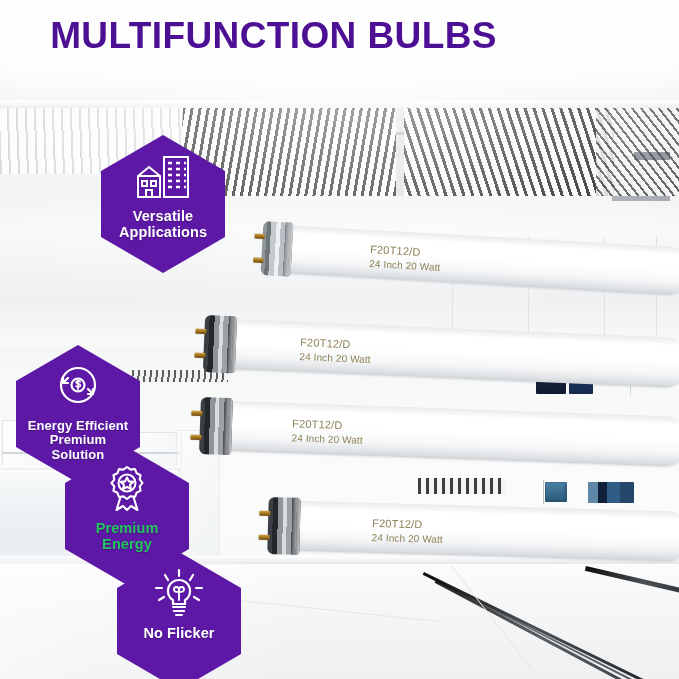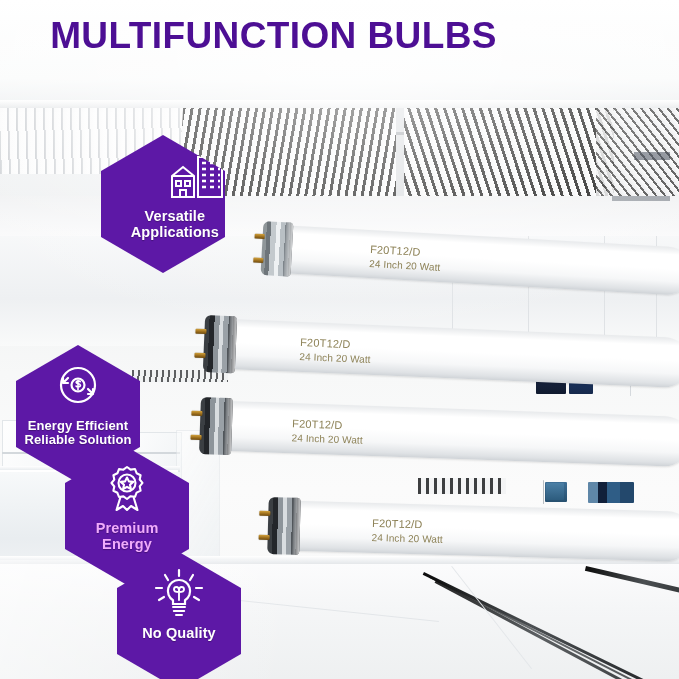--- a/index.html
+++ b/index.html
@@ -102,21 +102,21 @@
     background:#5d18a6;
     clip-path:polygon(50% 0%,100% 26%,100% 74%,50% 100%,0% 74%,0% 26%);
     display:flex;flex-direction:column;align-items:center;justify-content:flex-start;
     filter:drop-shadow(0 2px 3px rgba(0,0,0,.28));}
   .badge-icon{margin-top:16px;height:52px;display:flex;align-items:center;justify-content:center;}
   .badge-icon svg{display:block;}
   .badge-text{margin-top:6px;padding:0 6px;color:#ffffff;text-align:center;
     font-size:14.5px;font-weight:bold;line-height:1.1;letter-spacing:.1px;
     text-shadow:0 1px 1px rgba(0,0,0,.28);}
   .badge-text.sm{font-size:13px;}
-  .b1{left:101px;top:135px;align-items:flex-end;}
+  .b1{left:101px;top:135px;}
   .b2{left:70px;top:242px;}
   .b3{left:16px;top:345px;}
   .b4{left:65px;top:447px;}
   .b5{left:117px;top:552px;}
 </style>
 </head>
 <body>
 
 <div id="stage">
 
@@ -265,46 +265,46 @@
       <svg width="54" height="48" viewBox="0 0 54 48" fill="none" stroke="#fff" stroke-width="2.2" stroke-linecap="round">
         <circle cx="27" cy="22" r="17"></circle>
         <circle cx="27" cy="22" r="6.5"></circle>
         <path d="M27 17v10M29.2 18.6c-.8-.9-3.4-1.1-4 .4-.6 1.7 3.8 1.4 4.2 3.1.4 1.7-2.8 2.3-4.3 1" stroke-width="1.6"></path>
         <path d="M17 15l-5 5M12 20v-5M12 20h5" stroke-width="2.2"></path>
         <path d="M37 26l5 5M42 31v-5M42 31h-5" stroke-width="2.2"></path>
       </svg>
     </div>
     <div class="badge-text sm" style="color: rgb(255, 255, 255);">
       <span>Energy Efficient</span><br>
-      <span>Reliable Solution</span>
+      <span>Premium Solution</span>
     </div>
   </div>
 
   <div class="badge b4" style="background: rgb(93, 24, 166);">
     <div class="badge-icon">
       <svg width="50" height="50" viewBox="0 0 50 50" fill="none" stroke="#fff" stroke-width="2.1" stroke-linejoin="round">
         <path d="M25 3l3.6 2.6 4.4-.6 1.6 4.2 4 2-.9 4.3 2.8 3.4-2.8 3.4.9 4.3-4 2-1.6 4.2-4.4-.6L25 35l-3.6-2.6-4.4.6-1.6-4.2-4-2 .9-4.3L9.5 19l2.8-3.4-.9-4.3 4-2 1.6-4.2 4.4.6z"></path>
         <circle cx="25" cy="19" r="8.5"></circle>
         <path d="M25 13.5l1.9 3.9 4.3.5-3.2 2.9.9 4.2-3.9-2.2-3.9 2.2.9-4.2-3.2-2.9 4.3-.5z"></path>
         <path d="M18.5 33l-4 13 6.5-4 4 4 4-4 6.5 4-4-13"></path>
       </svg>
     </div>
-    <div class="badge-text" style="color: #f0abfc;">
+    <div class="badge-text" style="color: #22c55e;">
       <span>Premium</span><br>
       <span>Energy</span>
     </div>
   </div>
 
   <div class="badge b5" style="background: rgb(93, 24, 166);">
     <div class="badge-icon">
       <svg width="54" height="52" viewBox="0 0 54 52" fill="none" stroke="#fff" stroke-width="2.2" stroke-linecap="round">
         <path d="M27 2v6M13 7l3 5M41 7l-3 5M4 20h6M44 20h6M7 32l5-3M47 32l-5-3" stroke-width="2.2"></path>
         <path d="M27 12a11 11 0 0 0-6 20.3V36h12v-3.7A11 11 0 0 0 27 12z"></path>
         <path d="M21 39h12M21.8 43h10.4M24 47h6" stroke-width="2"></path>
         <path d="M27 32V23M27 23c0-2.6 1-4 2.6-4 1.5 0 2.4 1.1 2.4 2.4 0 1.6-1.6 2.6-5 2.6M27 23c0-2.6-1-4-2.6-4-1.5 0-2.4 1.1-2.4 2.4 0 1.6 1.6 2.6 5 2.6" stroke-width="1.9"></path>
       </svg>
     </div>
     <div class="badge-text" style="color: rgb(255, 255, 255);">
-      <span>No Quality</span>
+      <span>No Flicker</span>
     </div>
   </div>
 
 </div>
 
 </body></html>

